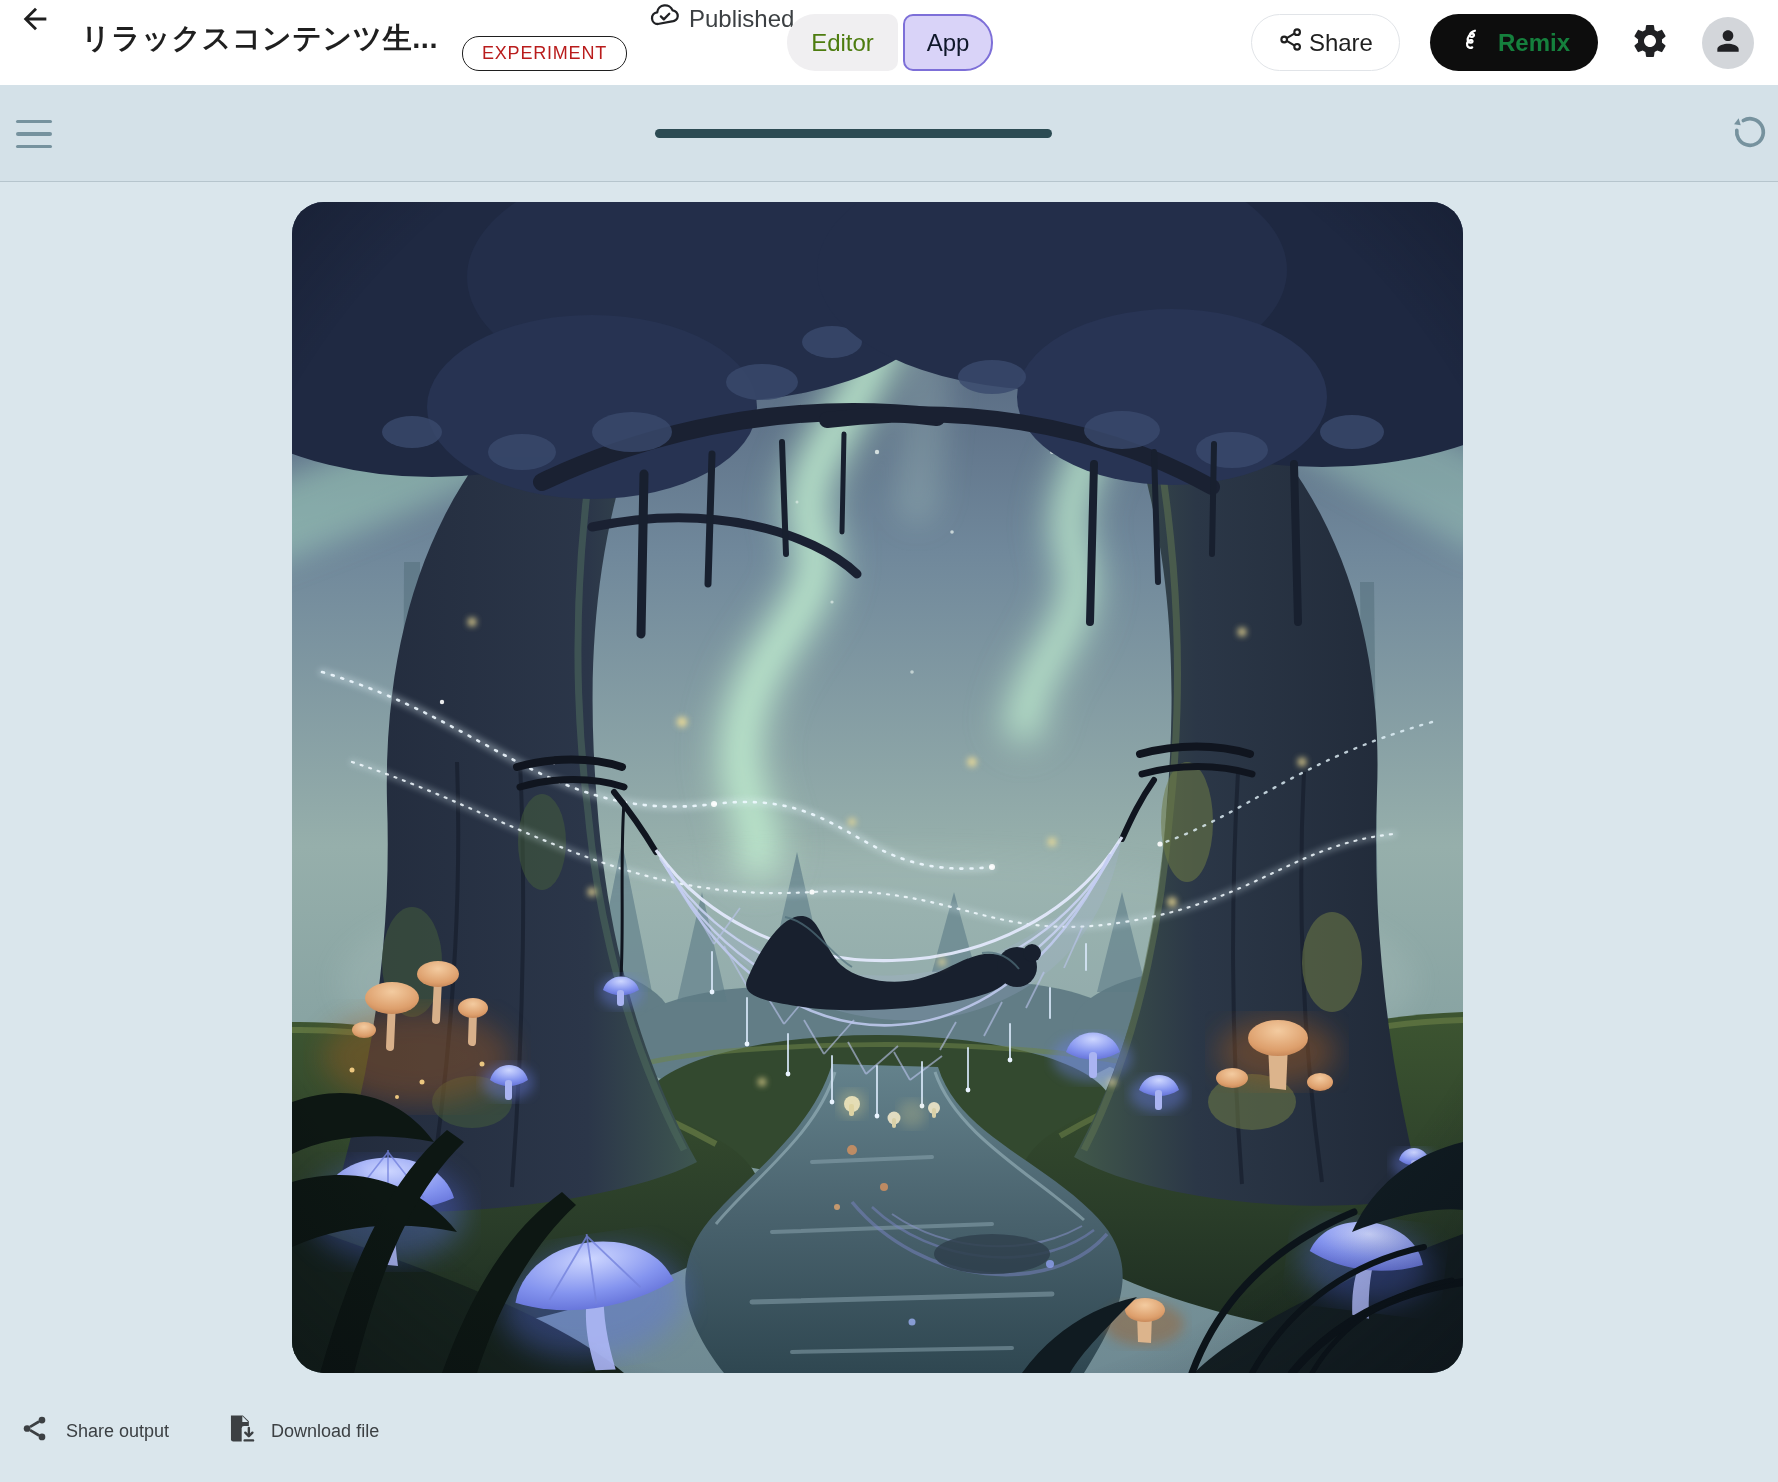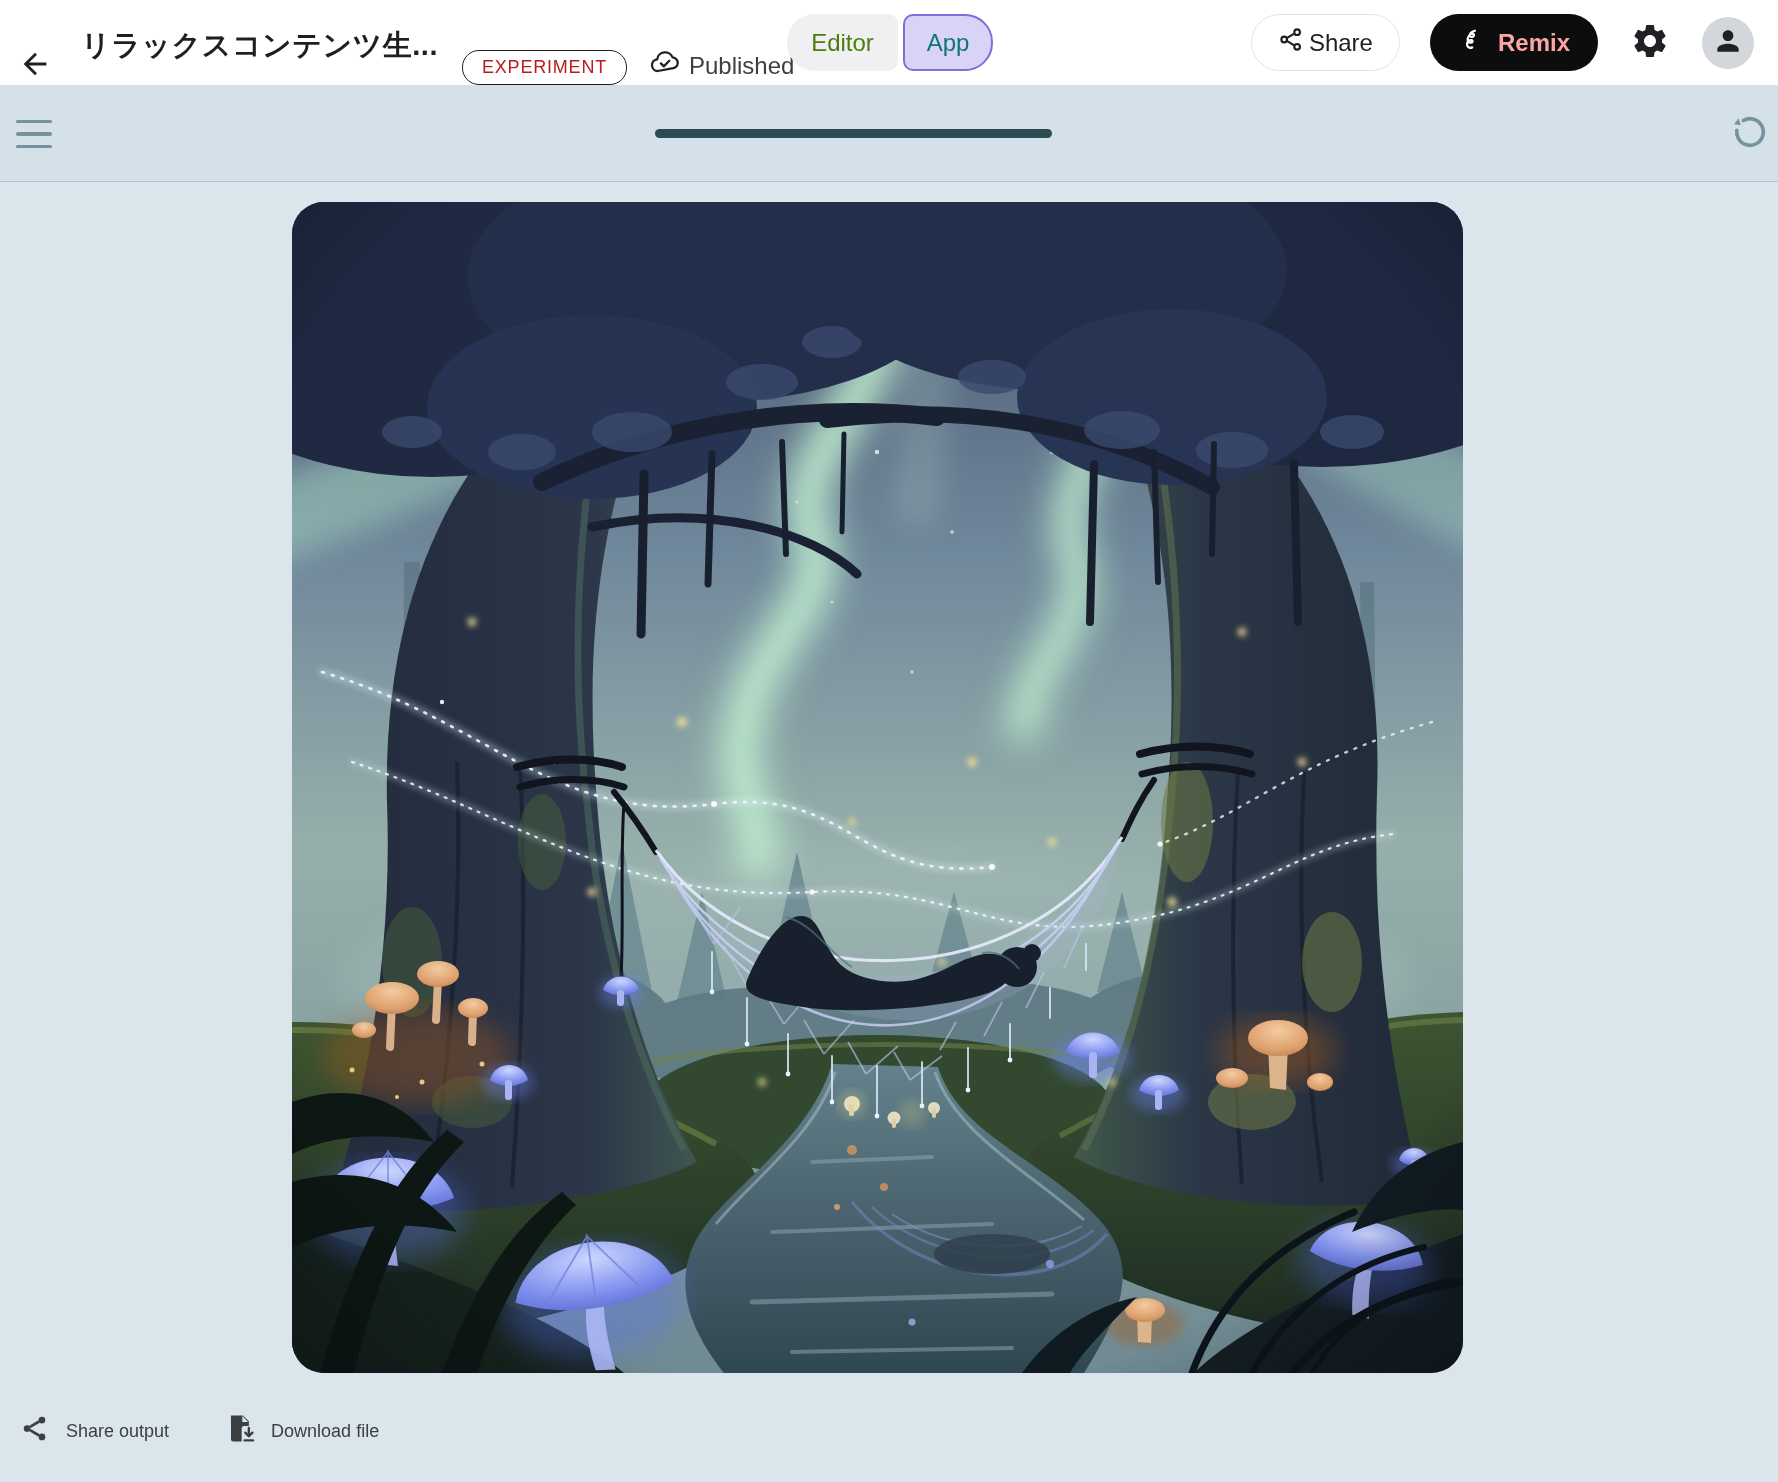--- a/index.html
+++ b/index.html
@@ -1,35 +1,35 @@
 <!DOCTYPE html>
 <html><head>
 <meta charset="utf-8">
 <style>
   html,body{margin:0;padding:0;background:#dae6ec;}
   .page{position:relative;width:1778px;height:1482px;background:#dae6ec;overflow:hidden;
         font-family:"Liberation Sans",sans-serif;color:#1f1f1f;}
   
   .header{position:absolute;left:0;top:0;width:1778px;height:85px;background:#ffffff;}
-  .hleft{position:absolute;left:15px;top:0;height:85px;display:flex;align-items:flex-end;}
+  .hleft{position:absolute;left:15px;top:0;height:85px;display:flex;align-items:flex-start;}
   .icon-btn{background:none;border:none;padding:0;cursor:pointer;display:flex;align-items:center;justify-content:center;}
   .back-btn{width:40px;height:40px;}
   .title{font-size:29px;font-weight:700;color:#1f1f1f;margin-left:26px;white-space:nowrap;letter-spacing:.5px;}
   .badge{margin-left:24px;height:33px;padding:0 19px;border:1.6px solid #1f1f1f;border-radius:17px;
          display:flex;align-items:center;font-size:18px;letter-spacing:.8px;color:#b91c1c;font-weight:500;margin-top:36px;}
   .pub{display:flex;align-items:center;margin-left:22px;gap:8px;color:#3c4043;font-size:24px;}
   .toggle{position:absolute;left:787px;top:14px;display:flex;gap:5px;}
   .seg{height:57px;display:flex;align-items:center;justify-content:center;font-size:24px;border:none;cursor:pointer;}
   .seg-editor{width:111px;background:#f0eff1;color:#4d7c0f;border-radius:28px 10px 10px 28px;}
-  .seg-app{width:90px;background:#d9d3f8;color:#0f766e;border:2px solid #7d6fd8;border-radius:10px 28px 28px 10px;font-weight:500;}
+  .seg-app{width:90px;background:#d9d3f8;color:#0f172a;border:2px solid #7d6fd8;border-radius:10px 28px 28px 10px;font-weight:500;}
   .hright{position:absolute;right:24px;top:14px;display:flex;align-items:center;gap:30px;}
   .share-btn{height:57px;padding:0 26px;background:#fff;border:1.5px solid #e1e4e8;border-radius:29px;
              display:flex;align-items:center;gap:4px;font-size:24px;color:#1f1f1f;cursor:pointer;}
   .remix-btn{height:57px;padding:0 28px;background:#0d0d0d;border:none;border-radius:29px;
-             display:flex;align-items:center;gap:13px;font-size:24px;color:#fca5a5;font-weight:600;cursor:pointer;}
+             display:flex;align-items:center;gap:13px;font-size:24px;color:#15803d;font-weight:600;cursor:pointer;}
   .gear-btn{width:44px;height:44px;}
   .avatar{width:52px;height:52px;border-radius:50%;background:#d3d6da;display:flex;align-items:center;justify-content:center;cursor:pointer;border:none;}
   
   .toolbar{position:absolute;left:0;top:85px;width:1778px;height:96px;background:#d4e1e8;border-bottom:1.5px solid #b6c5cd;}
   .menu-btn{position:absolute;left:10px;top:27px;width:44px;height:44px;display:flex;flex-direction:column;justify-content:center;gap:9px;background:none;border:none;cursor:pointer;}
   .menu-btn span{display:block;width:36px;height:3.5px;border-radius:2px;background:#76929e;}
   .progress{position:absolute;left:655px;top:44px;width:397px;height:9px;border-radius:5px;background:#2c4b53;}
   .refresh-btn{position:absolute;left:1728px;top:26px;width:44px;height:44px;}
   
   .artwork{position:absolute;left:292px;top:202px;width:1171px;height:1171px;border-radius:32px;overflow:hidden;}

